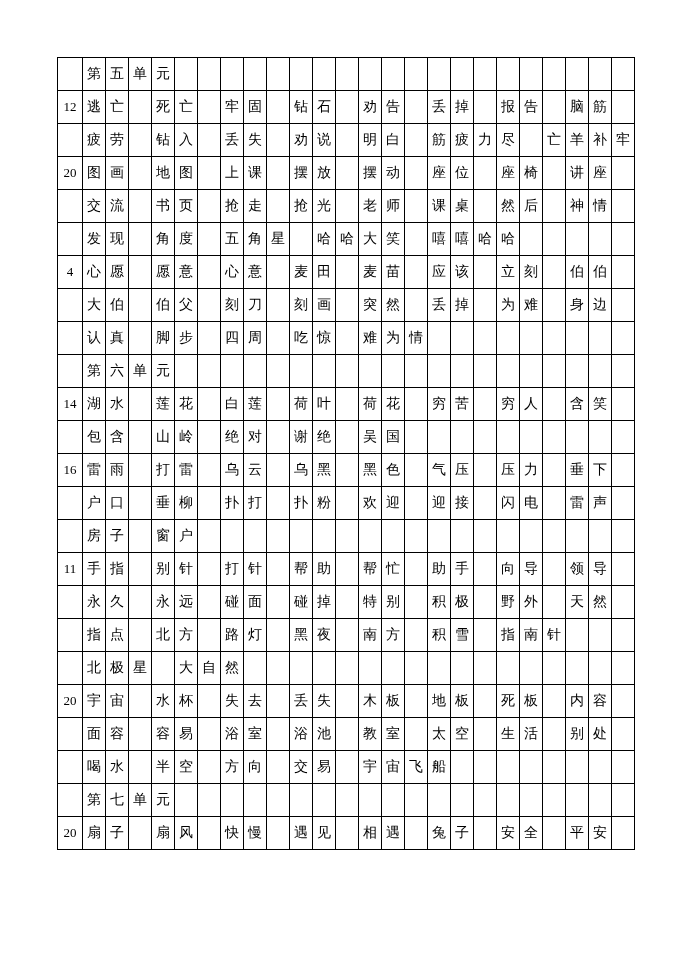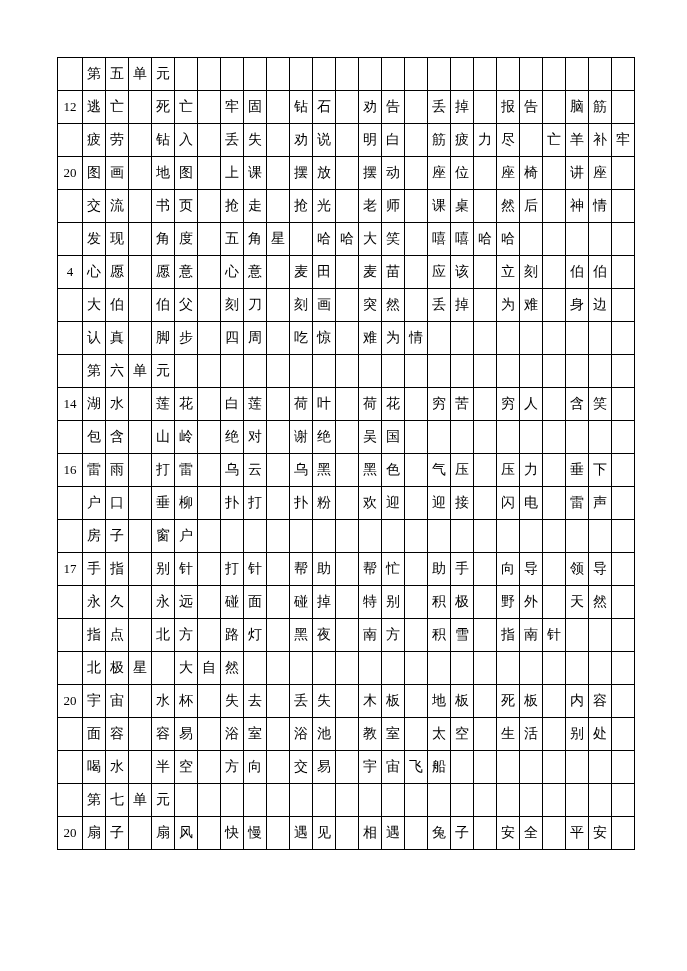--- a/index.html
+++ b/index.html
@@ -457,21 +457,21 @@
           <td class="empty"></td>
           <td class="empty"></td>
           <td class="empty"></td>
           <td class="empty"></td>
           <td class="empty"></td>
           <td class="empty"></td>
           <td class="empty"></td>
           <td class="empty"></td>
         </tr>
         <tr>
-          <td class="num">17</td>
+          <td class="num">11</td>
           <td class="ch">手</td>
           <td class="ch">指</td>
           <td class="empty"></td>
           <td class="ch">别</td>
           <td class="ch">针</td>
           <td class="empty"></td>
           <td class="ch">打</td>
           <td class="ch">针</td>
           <td class="empty"></td>
           <td class="ch">帮</td>

